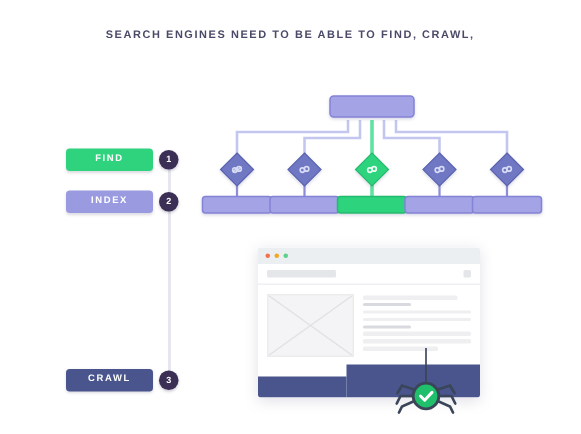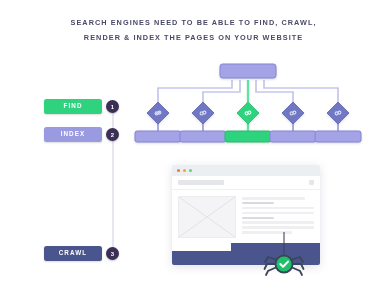--- a/index.html
+++ b/index.html
@@ -103,21 +103,20 @@
   .spider{position:absolute;left:262px;top:232px;width:44px;height:48px;}
   .spider svg{display:block;}
 </style>
 </head>
 <body>
 
 <div id="stage">
 
   <div class="title">
     <span class="line">SEARCH ENGINES NEED TO BE ABLE TO FIND, CRAWL,</span>
-    <span class="line">RENDER &amp; INDEX THE PAGES ON YOUR WEBSITE</span>
   </div>
 
   <div class="rail"></div>
 
   <div class="pill pill-find">
     <span>FIND</span>
   </div>
   <div class="badge badge-1">
     <span>1</span>
   </div>

